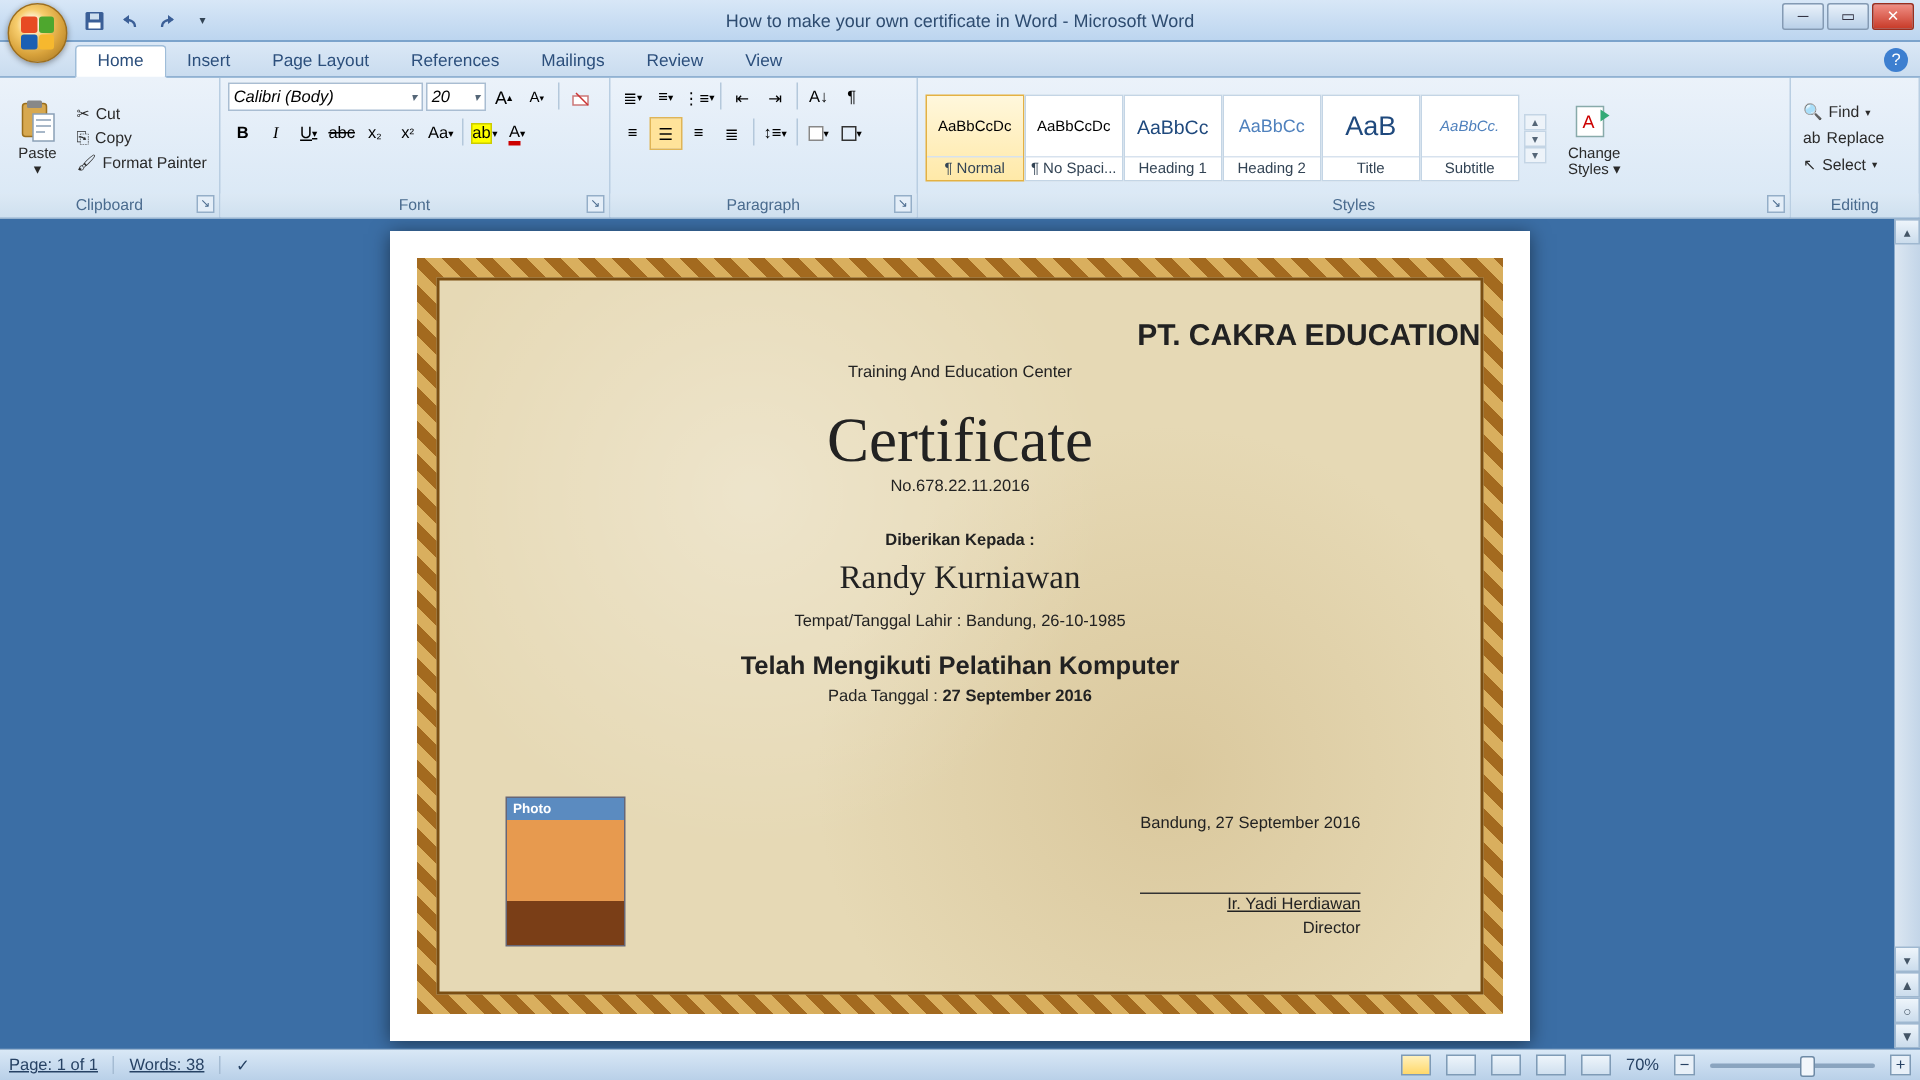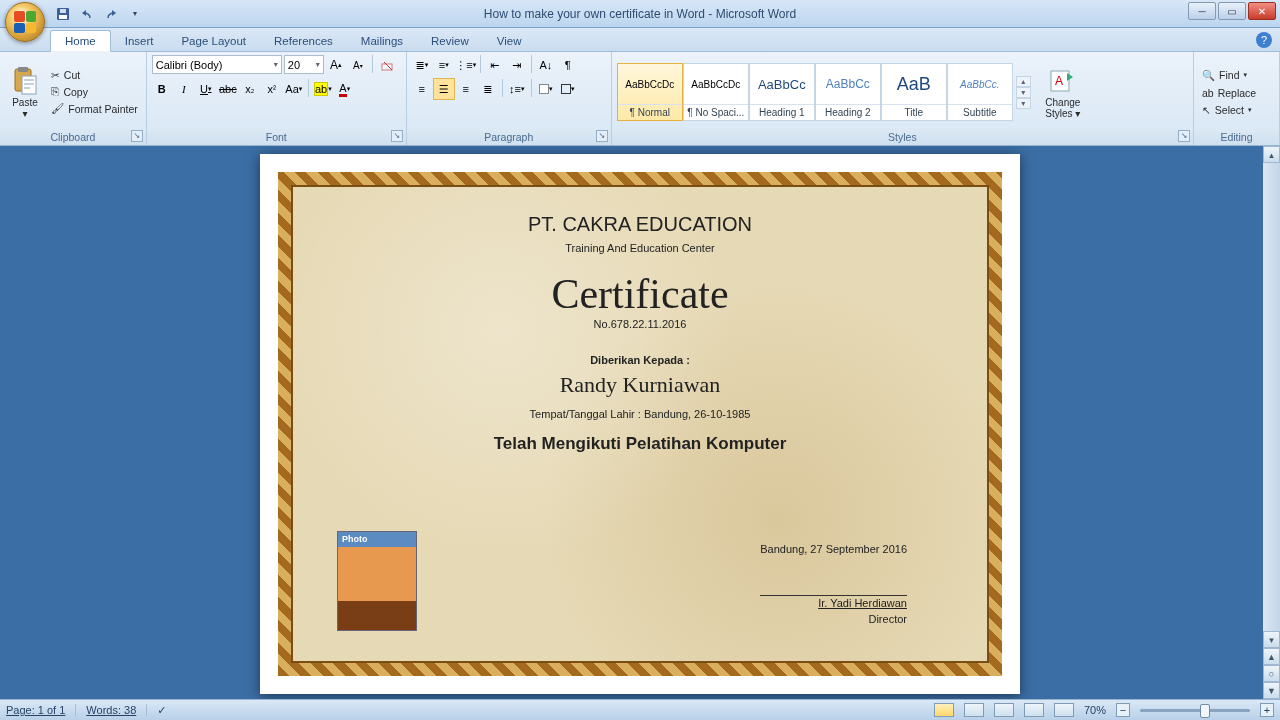--- a/index.html
+++ b/index.html
@@ -29,40 +29,40 @@
 .group { border-right: 1px solid #b9cee2; display: flex; flex-direction: column; height: 100%; position:relative; padding: 3px 5px 1px;}
 .group-body { flex: 1; display: flex; align-items:center; gap:3px;}
 .group-label { text-align: center; color: #4a6b8e; font-size: 10.5px; padding: 2px 0; background:linear-gradient(#dce9f5,#cfe0ef); margin: 0 -5px -1px;}
 .group-launcher{position:absolute;right:3px;bottom:3px;width:12px;height:12px;border:1px solid #94aec8;font-size:8px;text-align:center;line-height:10px;color:#4a6b8e;background:#e4eef8;}
 
 .vbtn { display: flex; flex-direction: column; align-items: center; padding: 2px 4px; }
 .vbtn-icon { width: 32px; height: 32px; display: flex; align-items: center; justify-content: center; }
 .vbtn-label { font-size: 10px; color:#2a2a2a; text-align:center; max-width:42px; line-height:1.1;}
 .stack { display: flex; flex-direction: column; gap: 2px; }
 .hbtn { display: flex; align-items: center; gap: 4px; padding: 1px 3px; font-size: 10.5px; color:#2a2a2a;}
-.sel{border:1px solid #a9bdd2;background:#fff;font-size:11px;padding:1px 3px;height:19px;display:flex;align-items:center;justify-content:space-between;}
+.sel{border:1px solid #a9bdd2;background:#fff;font-size:11px;padding:1px 3px;height:19px;display:flex;align-items:center;justify-content:space-between;font-style:italic;}
 .sel .arr{font-size:8px;color:#567;}
 .row{display:flex;gap:2px;}
 .tbtn{width:20px;height:20px;display:flex;align-items:center;justify-content:center;}
 .sep{width:1px;height:18px;background:#b4c8db;margin:0 2px;}
 
 .style-tile{border:1px solid #c4d5e5;background:#fff;width:66px;height:58px;display:flex;flex-direction:column;align-items:center;justify-content:center;font-size:10px;}
 .style-tile.sel-on{border:1px solid #e4b142;background:linear-gradient(#fff7dc,#ffe9a8);}
 .style-prev{flex:1;display:flex;align-items:center;justify-content:center;}
 .style-name{border-top:1px solid #d7e2ee;width:100%;text-align:center;padding:2px 0;color:#345;}
 .scroll-arrows{display:flex;flex-direction:column;width:15px;}
 .scroll-arrows div{flex:1;border:1px solid #c4d5e5;background:#edf3f9;display:flex;align-items:center;justify-content:center;font-size:8px;color:#567;}
 
 
 .docarea { height: 553px; background: #3b6ea5; display: flex; justify-content: center; overflow: hidden; position:relative;}
 .page { width: 760px; height: 540px; background: #fff; margin-top: 8px; box-shadow: 0 2px 12px rgba(0,0,0,.5); position:relative;}
 .cert-border{position:absolute;inset:18px;border:9px solid transparent;background:
  repeating-linear-gradient(45deg,#a36a1f 0 8px,#d9af5e 8px 16px) border-box;padding:4px;}
 .cert-inner{width:100%;height:100%;border:2px solid #7a4e12;background:#e6d9b5;background-image:radial-gradient(circle at 30% 30%,rgba(255,255,255,.3),transparent 40%),radial-gradient(circle at 70% 70%,rgba(190,160,100,.3),transparent 40%);position:relative;text-align:center;color:#222;padding-top:26px;}
-.cert-h1{font-family:"Trebuchet MS",sans-serif;font-weight:400;font-size:20px;}
+.cert-h1{font-family:"Trebuchet MS",sans-serif;font-weight:700;font-size:20px;text-align:right;}
 .cert-sub{font-size:11px;margin-top:6px;}
 .cert-title{font-family:"Brush Script MT",cursive;font-size:42px;margin-top:16px;}
 .cert-no{font-size:11px;}
 .cert-lb{font-size:11px;font-weight:600;margin-top:24px;}
 .cert-name{font-family:"Segoe Script","Brush Script MT",cursive;font-size:22px;margin-top:6px;}
 .cert-info{font-size:11px;margin-top:10px;}
 .cert-bold{font-weight:700;font-size:17px;margin-top:14px;}
 .cert-date{font-size:11px;margin-top:4px;}
 .sig-block{position:absolute;right:80px;bottom:36px;text-align:right;font-size:11px;}
 .sig-name{border-top:1px solid #333;padding-top:1px;text-decoration:underline;}
@@ -328,20 +328,21 @@
     <div class="cert-border">
       <div class="cert-inner">
         <div class="cert-h1">PT. CAKRA EDUCATION</div>
         <div class="cert-sub">Training And Education Center</div>
         <div class="cert-title">Certificate</div>
         <div class="cert-no">No.678.22.11.2016</div>
         <div class="cert-lb">Diberikan Kepada :</div>
         <div class="cert-name">Randy Kurniawan</div>
         <div class="cert-info">Tempat/Tanggal Lahir : Bandung, 26-10-1985</div>
         <div class="cert-bold">Telah Mengikuti Pelatihan Komputer</div>
+        <div class="cert-date"><span>Pada Tanggal :</span> <b>27 September 2016</b></div>
         <div class="sig-block">
           <div style="margin-bottom:40px;">Bandung, 27 September 2016</div>
           <div class="sig-name">Ir. Yadi Herdiawan</div>
           <div style="margin-top:4px;">Director</div>
         </div>
         <div class="photo-box">
           <div class="photo-label">Photo</div>
         </div>
       </div>
     </div>

